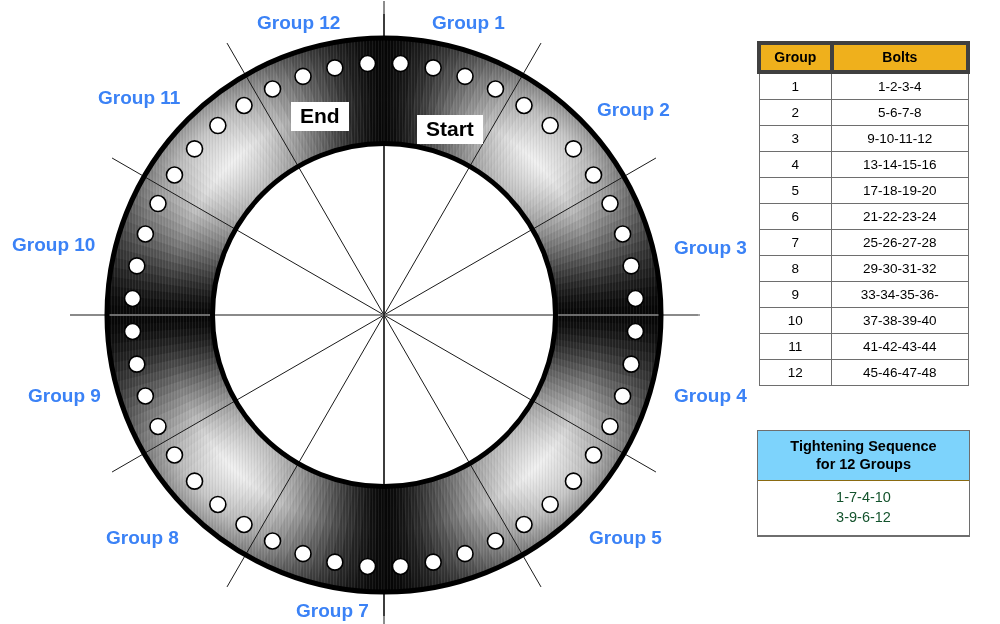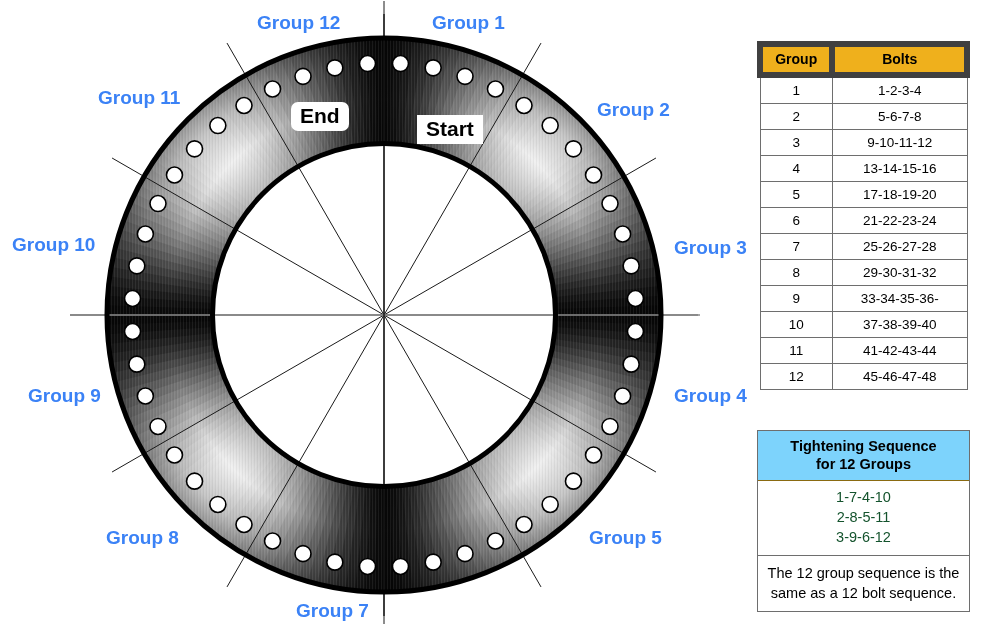--- a/index.html
+++ b/index.html
@@ -43,21 +43,21 @@
     position:absolute;
     left:757px;top:41px;
     width:213px;
     border-collapse:collapse;
     font-size:13.5px;
     color:#000;
     background:#fff;
   }
   #bolt-table th{
     background:#EFB01C;
-    border:6px solid #404040;
+    border:4px solid #404040;
     font-size:14px;
     font-weight:bold;
     padding:4px 2px 5px 2px;
     text-align:center;
     color:#000;
   }
   #bolt-table td{
     border:1px solid #6e6e6e;
     padding:2px 2px 3px 2px;
     text-align:center;
@@ -408,21 +408,21 @@
         <div class="group-label" style="left: 430px; top: 631px;">Group 6</div>
         <div class="group-label" style="left: 264px; top: 600px; margin-left: 32px;">Group 7</div>
         <div class="group-label" style="left: 106px; top: 527px;">Group 8</div>
         <div class="group-label" style="left: 28px; top: 385px;">Group 9</div>
         <div class="group-label" style="left: 12px; top: 234px;">Group 10</div>
         <div class="group-label" style="left: 98px; top: 87px;">Group 11</div>
         <div class="group-label" style="left: 257px; top: 12px;">Group 12</div>
       </div>
 
     <div id="badges">
-        <div class="badge" style="left: 291px; top: 102px; border-radius: 7px;">End</div>
+        <div class="badge" style="left: 291px; top: 102px;">End</div>
         <div class="badge" style="left: 417px; top: 115px;">Start</div>
       </div>
   </div>
 
   <table id="bolt-table">
     <thead>
       <tr>
         <th>Group</th>
         <th>Bolts</th>
       </tr>
@@ -479,19 +479,17 @@
       </tbody>
   </table>
 
   <div id="seq-box">
     <div id="seq-header">
       <span class="seq-line">Tightening Sequence</span>
       <span class="seq-line">for 12 Groups</span>
     </div>
     <div id="seq-body">
         <span class="seq-line">1-7-4-10</span>
-        <span class="seq-line">2-8-5-11</span>
         <span class="seq-line">3-9-6-12</span>
       </div>
-    <div id="seq-note">The 12 group sequence is the same as a 12 bolt sequence.</div>
   </div>
 
 </div>
 
 </body></html>

